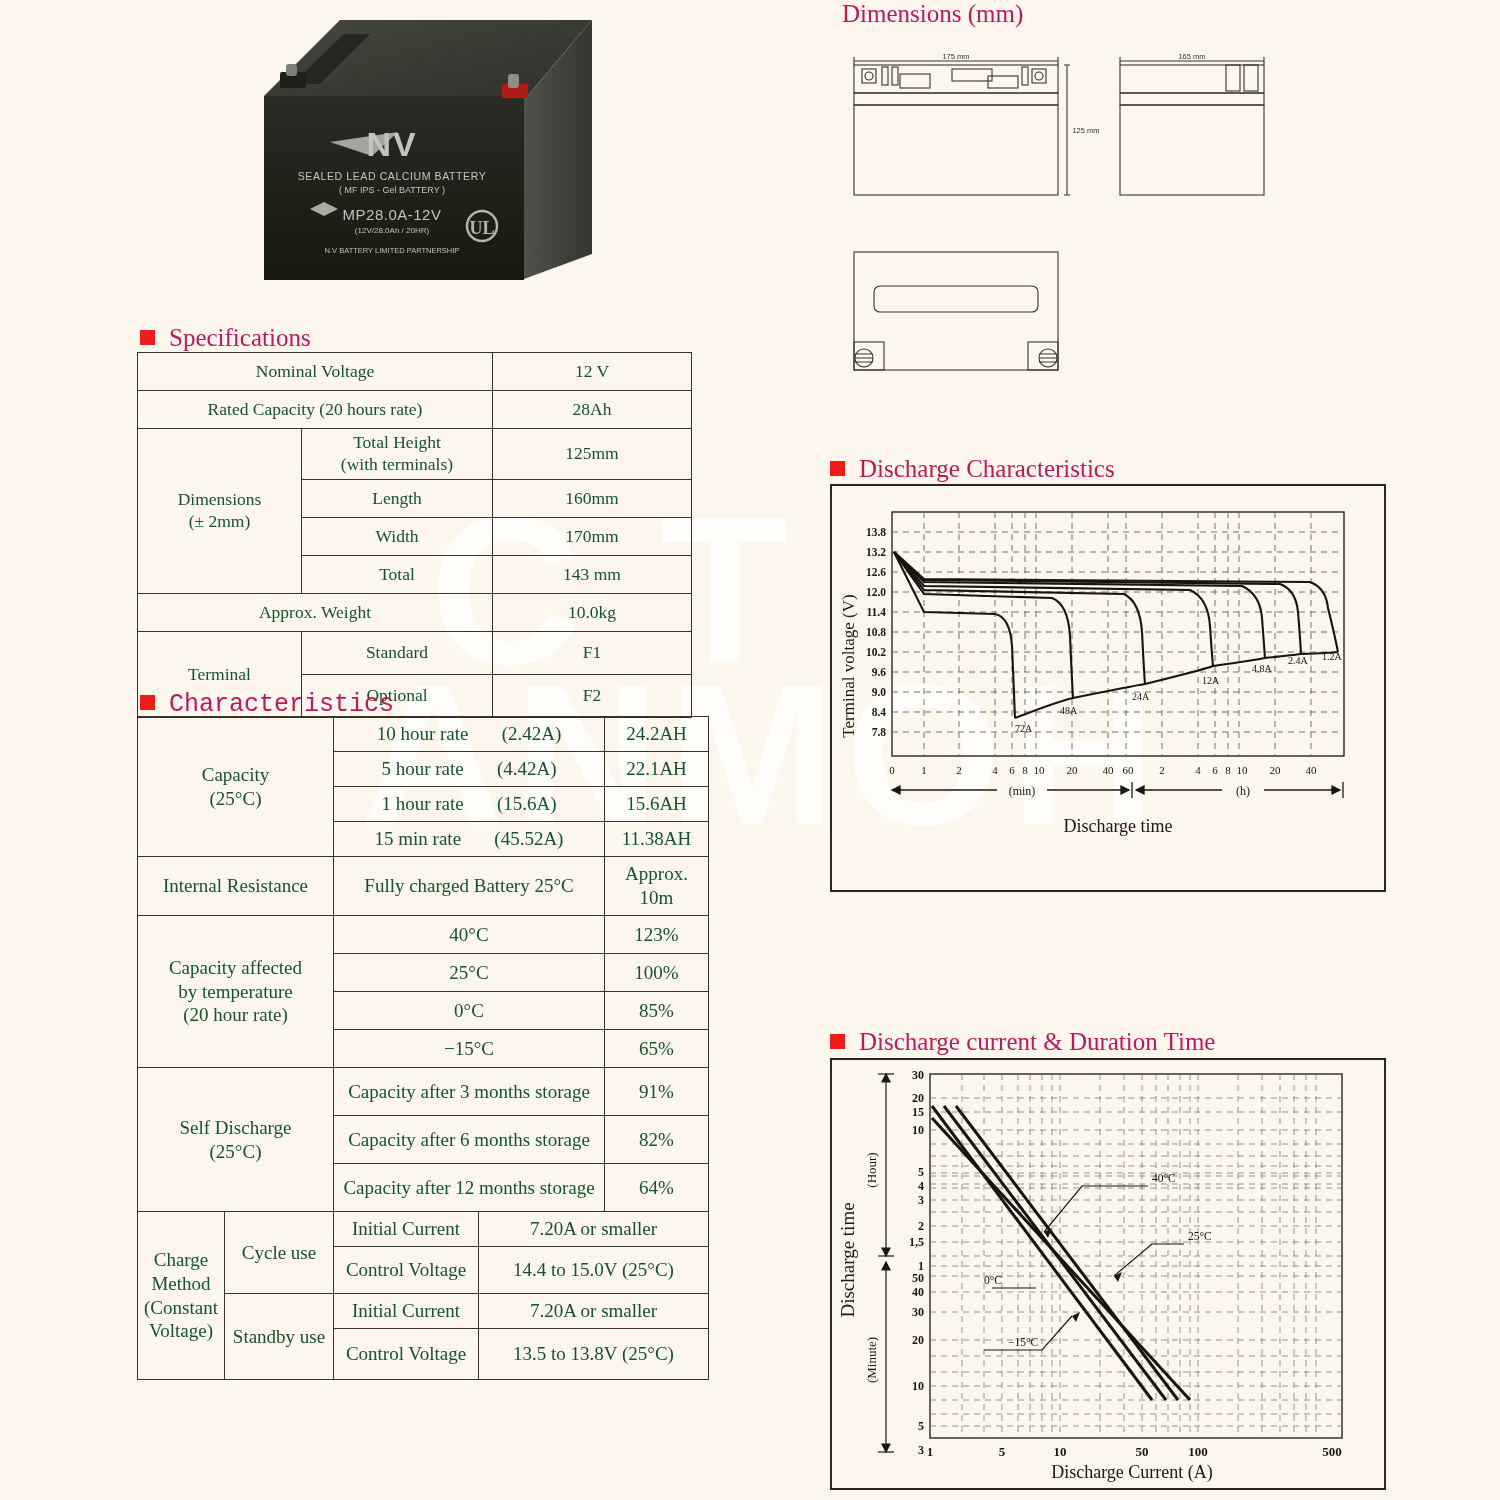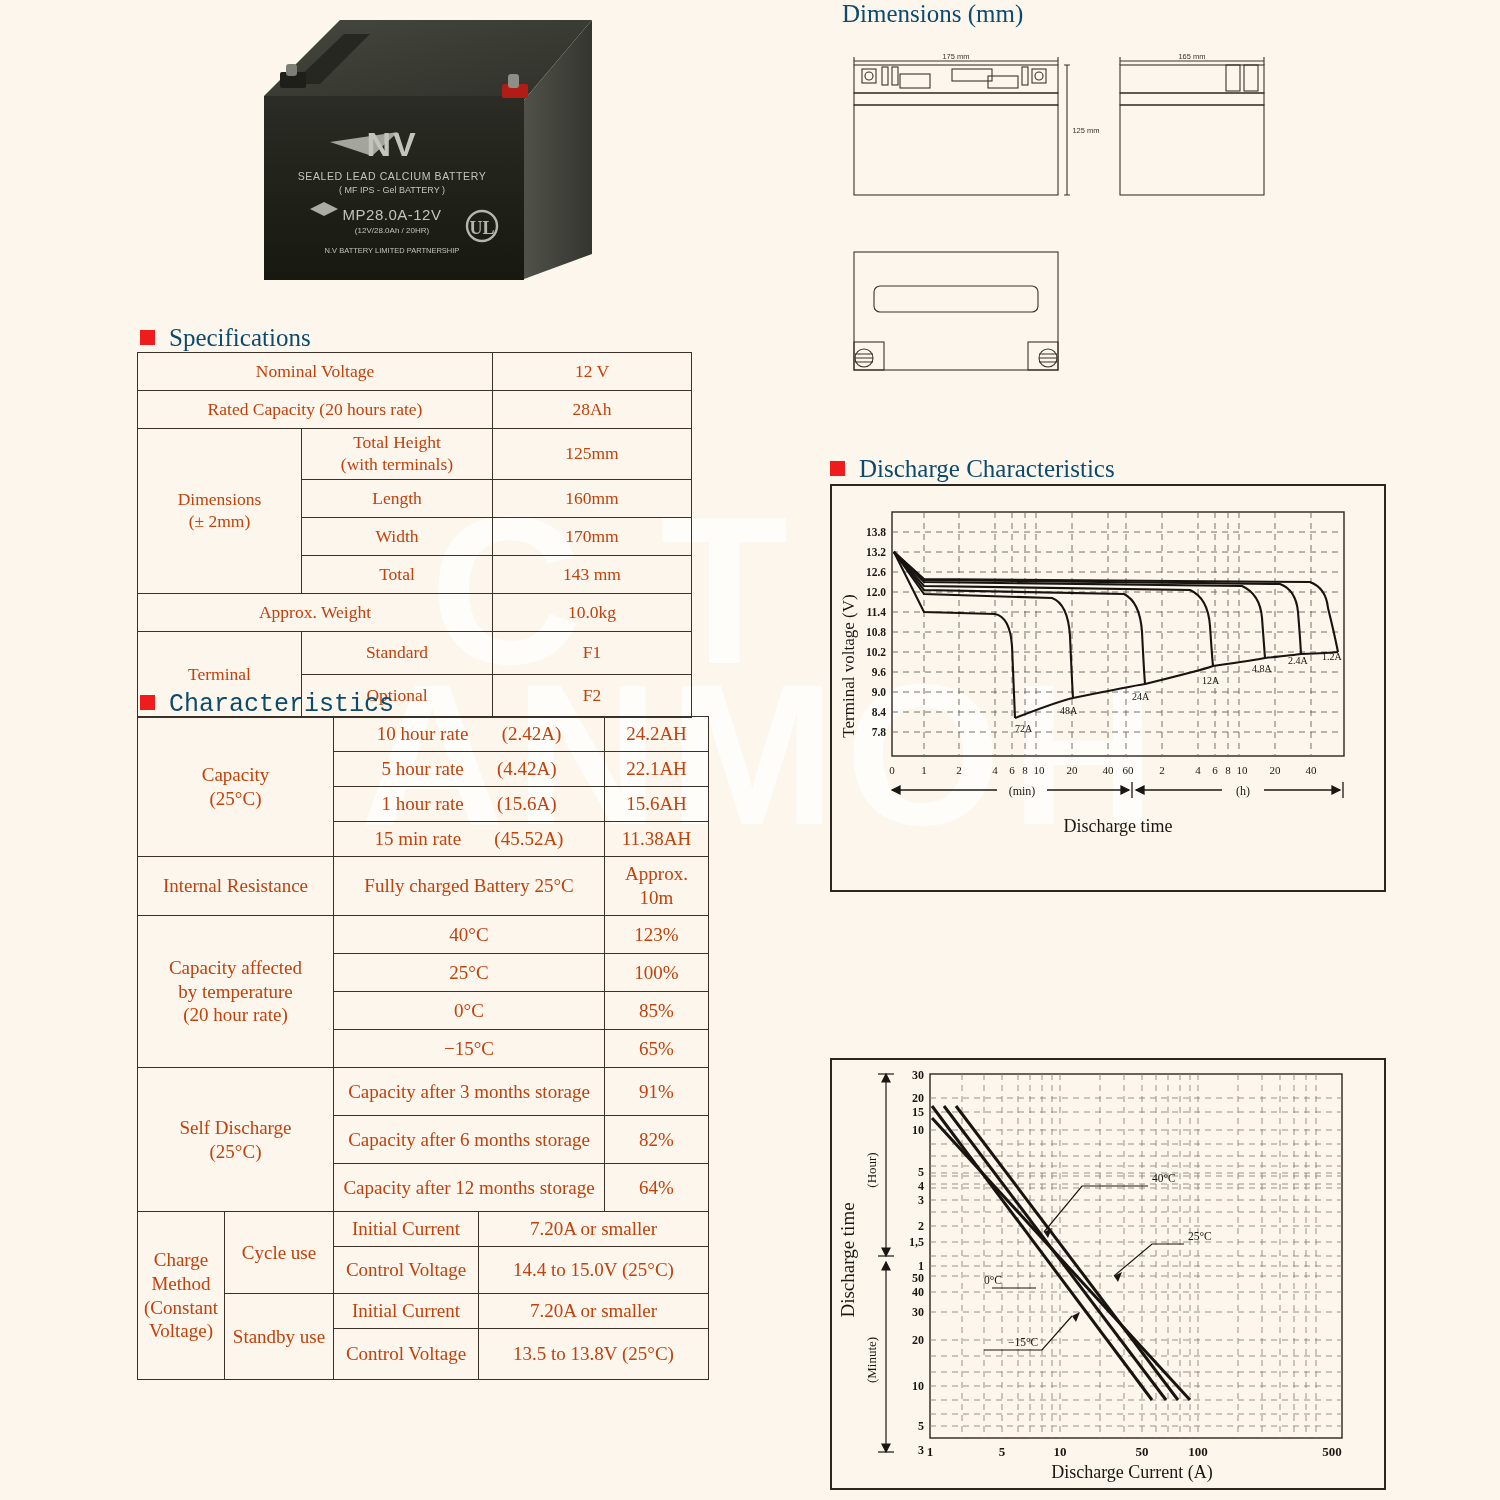--- a/index.html
+++ b/index.html
@@ -27,21 +27,21 @@
     white-space: nowrap;
     z-index: 0;
     pointer-events: none;
   }
   .watermark.wm2 { top: 640px; left: 360px; font-size: 200px; }
   .page { position: relative; z-index: 2; width: 1500px; height: 1500px; }
 
   
   .sec-head {
     position: absolute;
-    color: #0c4a6e;
+    color: #be185d;
     font-size: 25px;
     font-family: "Liberation Serif", serif;
     white-space: nowrap;
   }
   .sec-head .bullet {
     display: inline-block;
     width: 15px; height: 15px;
     background: #ee1c1c;
     margin-right: 14px;
     vertical-align: 1px;
@@ -59,21 +59,21 @@
     position: absolute;
     border-collapse: collapse;
     font-family: "Liberation Serif", serif;
     background: transparent;
   }
   table.spec { left: 137px; top: 352px; width: 555px; }
   table.chars { left: 137px; top: 716px; width: 572px; }
   table.spec td, table.chars td {
     border: 1.4px solid #3a3228;
     text-align: center;
-    color: #c2410c;
+    color: #14532d;
     padding: 3px 4px;
   }
   table.spec td { font-size: 17.5px; height: 31px; }
   table.chars td { font-size: 19px; height: 28px; }
   td.tall { line-height: 1.25; }
   .sub { font-size: 14px; }
 
   
   .dims-wrap { position: absolute; left: 840px; top: 40px; width: 430px; height: 350px; }
 
@@ -474,20 +474,23 @@
       </g>
       <g font-size="12" font-family="Liberation Serif, serif" fill="#1a1713" text-anchor="middle">
         <text x="190" y="309">(min)</text>
         <text x="411" y="309">(h)</text>
       </g>
 
       <text x="286" y="346" font-size="18" font-family="Liberation Serif, serif" fill="#1a1713" text-anchor="middle">Discharge time</text>
     </svg>
   </div>
 
+  <div class="sec-head" style="left:830px; top:1028px;">
+    <span class="bullet"></span><span>Discharge current &amp; Duration Time</span>
+  </div>
 
   <div class="chart-box" id="chart2">
     <svg width="548" height="424" viewBox="0 0 548 424">
 
       <text x="22" y="200" font-size="19" font-family="Liberation Serif, serif" fill="#1a1713" transform="rotate(-90 22 200)" text-anchor="middle">Discharge time</text>
 
       <g stroke="#1a1713" stroke-width="1.2" fill="#1a1713">
         <line x1="46" y1="14" x2="62" y2="14"></line>
         <line x1="54" y1="14" x2="54" y2="196"></line>
         <polygon points="54,14 50,22 58,22"></polygon>

